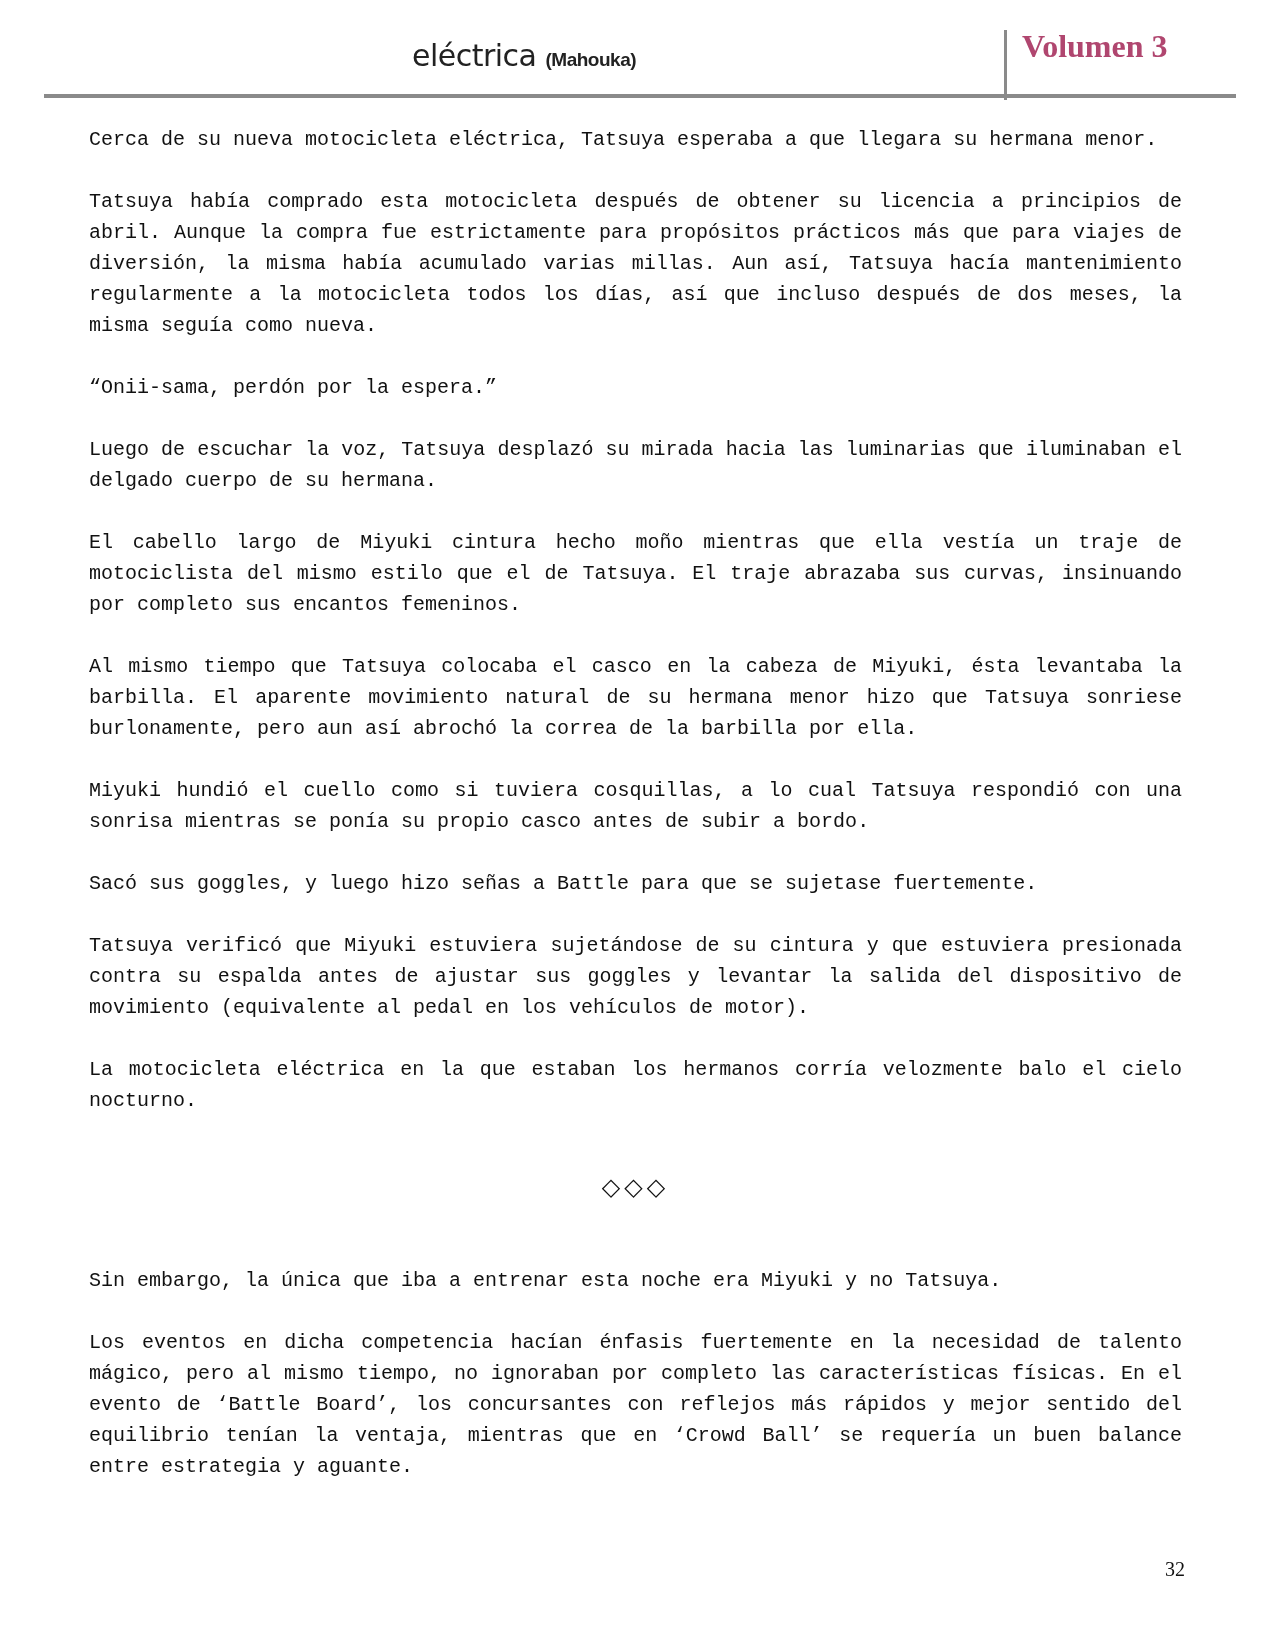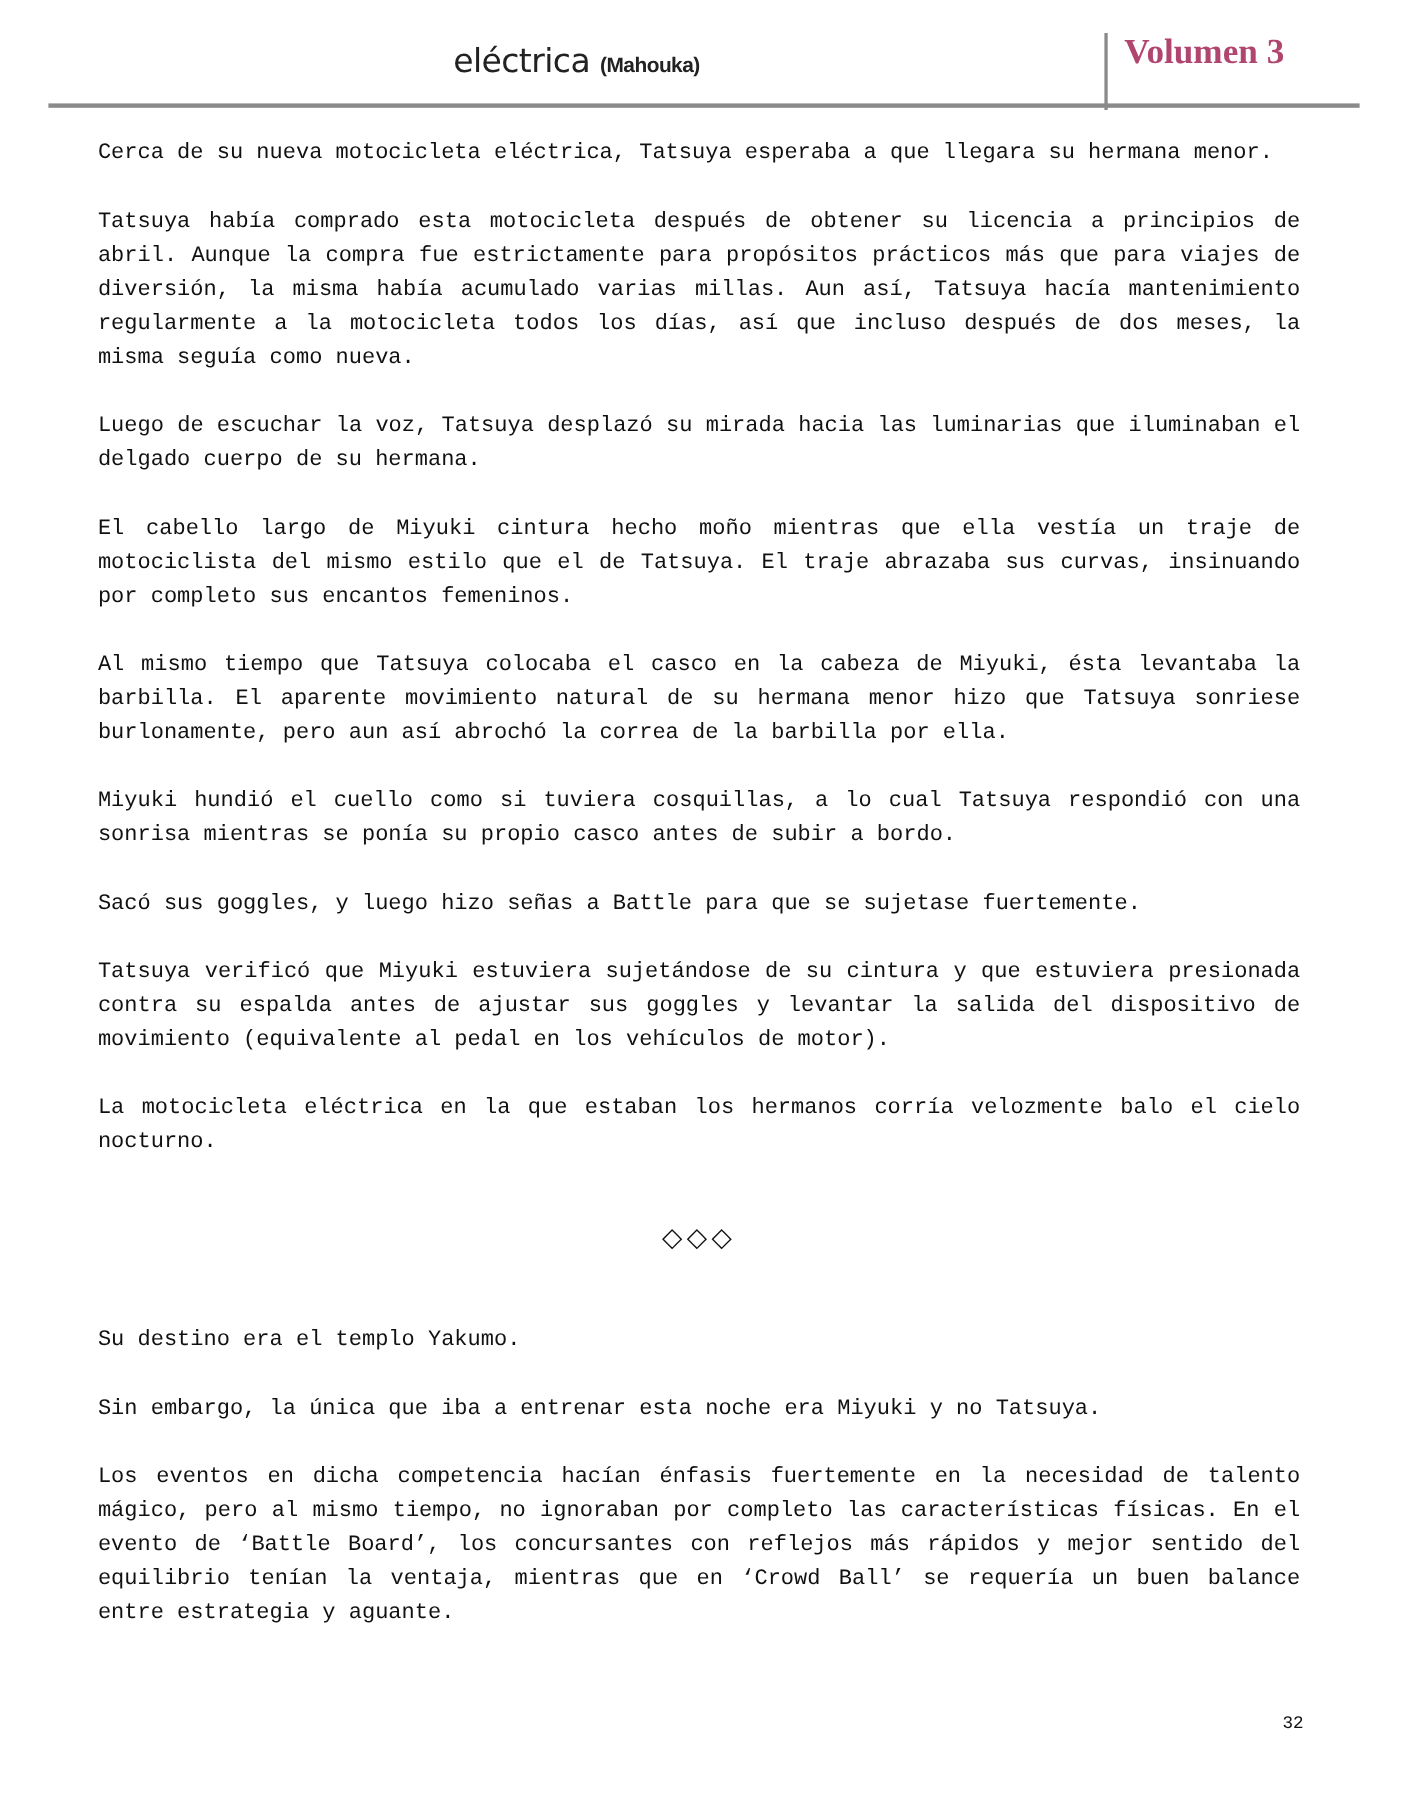--- a/index.html
+++ b/index.html
@@ -26,46 +26,46 @@
     font-family: "Liberation Sans", sans-serif; font-size: 20px; line-height: 31px; color: #111111;
   }
   .para { margin: 0 0 31px 0; text-align: justify; font-family: Liberation Mono, monospace; }
   .para.last { margin-bottom: 0; }
   .separator {
     text-align: center; font-family: "DejaVu Sans", sans-serif; font-size: 24px;
     margin: 56px 0 62px 0; letter-spacing: 4px; color: #111;
   }
   .page-number {
     position: absolute; right: 90px; top: 1558px;
-    font-family: Liberation Mono, monospace; font-size: 16px; color: #111;
+    font-family: Liberation Serif, serif; font-size: 20px; color: #111;
   }
 </style>
 </head>
 <body>
 
 <div class="header">
   <div class="header-title">
     <span>eléctrica</span>
     <span class="latin">(Mahouka)</span>
   </div>
   <div class="header-divider"></div>
   <div class="header-volume">Volumen 3</div>
 </div>
 
 <div class="content">
   <p class="para">Cerca de su nueva motocicleta eléctrica, Tatsuya esperaba a que llegara su hermana menor.</p>
   <p class="para">Tatsuya había comprado esta motocicleta después de obtener su licencia a principios de abril. Aunque la compra fue estrictamente para propósitos prácticos más que para viajes de diversión, la misma había acumulado varias millas. Aun así, Tatsuya hacía mantenimiento regularmente a la motocicleta todos los días, así que incluso después de dos meses, la misma seguía como nueva.</p>
+  <p class="para">“Onii-sama, perdón por la espera.”</p>
   <p class="para">Luego de escuchar la voz, Tatsuya desplazó su mirada hacia las luminarias que iluminaban el delgado cuerpo de su hermana.</p>
   <p class="para">El cabello largo de Miyuki cintura hecho moño mientras que ella vestía un traje de motociclista del mismo estilo que el de Tatsuya. El traje abrazaba sus curvas, insinuando por completo sus encantos femeninos.</p>
   <p class="para">Al mismo tiempo que Tatsuya colocaba el casco en la cabeza de Miyuki, ésta levantaba la barbilla. El aparente movimiento natural de su hermana menor hizo que Tatsuya sonriese burlonamente, pero aun así abrochó la correa de la barbilla por ella.</p>
   <p class="para">Miyuki hundió el cuello como si tuviera cosquillas, a lo cual Tatsuya respondió con una sonrisa mientras se ponía su propio casco antes de subir a bordo.</p>
   <p class="para">Sacó sus goggles, y luego hizo señas a Battle para que se sujetase fuertemente.</p>
   <p class="para">Tatsuya verificó que Miyuki estuviera sujetándose de su cintura y que estuviera presionada contra su espalda antes de ajustar sus goggles y levantar la salida del dispositivo de movimiento (equivalente al pedal en los vehículos de motor).</p>
   <p class="para last">La motocicleta eléctrica en la que estaban los hermanos corría velozmente balo el cielo nocturno.</p>
 
   <div class="separator">◇◇◇</div>
 
-  <p class="para">Su destino era el templo Yakumo.</p>
   <p class="para">Sin embargo, la única que iba a entrenar esta noche era Miyuki y no Tatsuya.</p>
   <p class="para last">Los eventos en dicha competencia hacían énfasis fuertemente en la necesidad de talento mágico, pero al mismo tiempo, no ignoraban por completo las características físicas. En el evento de ‘Battle Board’, los concursantes con reflejos más rápidos y mejor sentido del equilibrio tenían la ventaja, mientras que en ‘Crowd Ball’ se requería un buen balance entre estrategia y aguante.</p>
 </div>
 
 <div class="page-number">32</div>
 
 </body></html>

